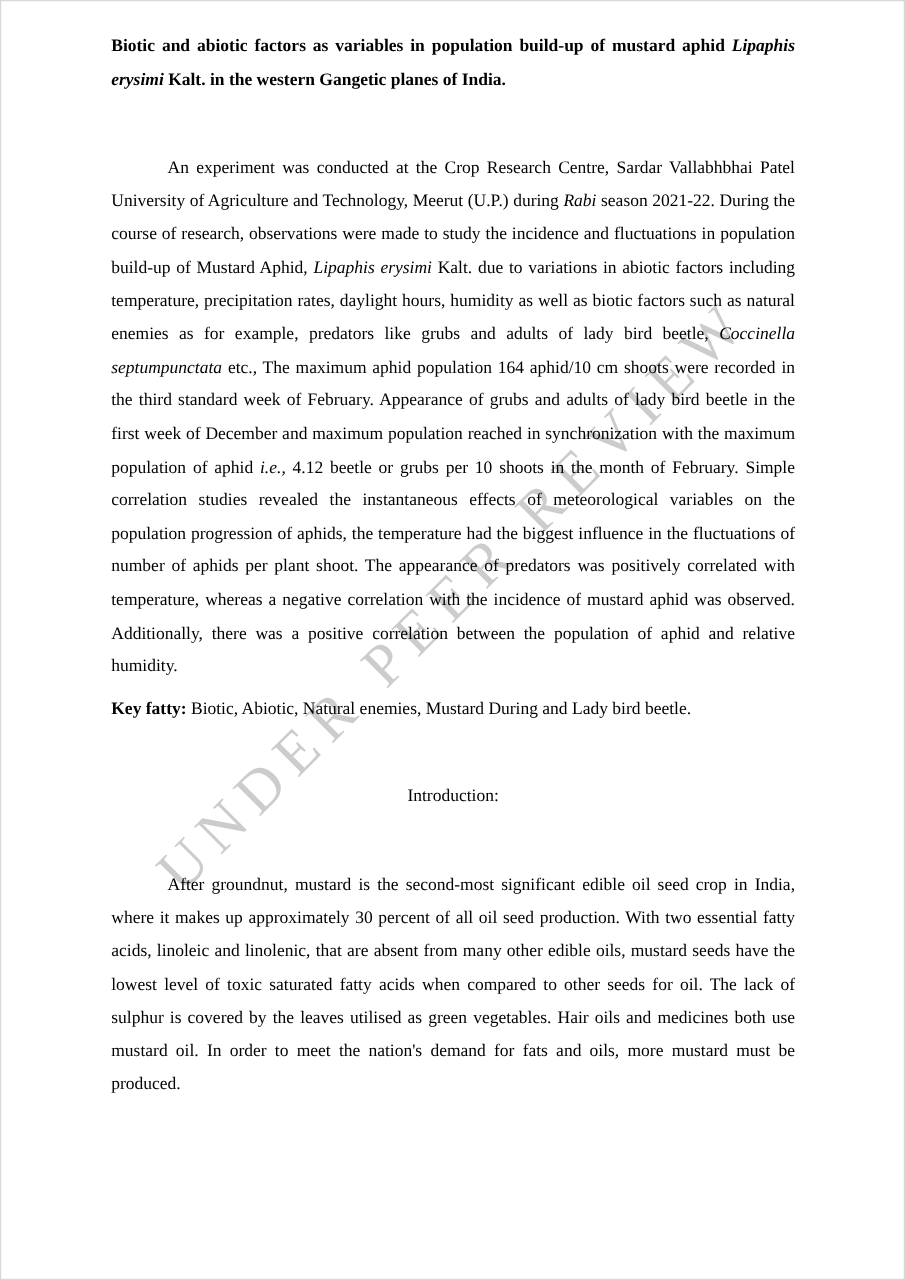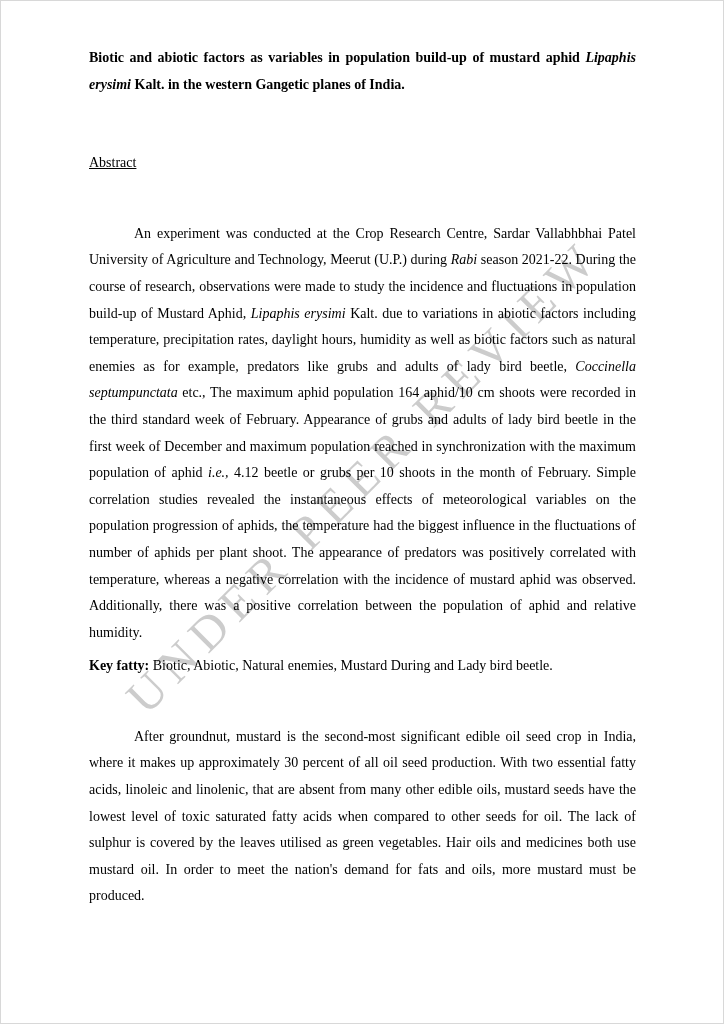--- a/index.html
+++ b/index.html
@@ -14,21 +14,21 @@
     background: #ffffff;
     box-sizing: border-box;
     border: 1px solid #d8d8d8;
     overflow: hidden;
     font-family: "Liberation Serif", "DejaVu Serif", serif;
     color: #000000;
   }
   .content {
     position: relative;
     z-index: 2;
-    padding: 44px 87px 0 88px;
+    padding: 24px 87px 0 88px;
     font-size: 14px;
     line-height: 26.6px;
   }
   .watermark {
     position: absolute;
     z-index: 1;
     top: 475px;
     left: 362px;
     transform: translate(-50%, -50%) rotate(-45deg);
     font-family: "Liberation Serif", "DejaVu Serif", serif;
@@ -73,23 +73,23 @@
 <body>
 
 <div class="page">
 
   <div class="watermark">UNDER PEER REVIEW</div>
 
   <div class="content">
 
     <h1 class="title"><span class="seg-bold">Biotic and abiotic factors as variables in population build-up of mustard aphid </span><span class="seg-bold seg-italic">Lipaphis erysimi</span><span class="seg-bold"> Kalt. in the western Gangetic planes of India</span><span>.</span></h1>
 
-    <div class="abstract-heading">Abstract</div>
 
     <p class="para indent"><span>An experiment was conducted at the Crop Research Centre, Sardar Vallabhbhai Patel University of Agriculture and Technology, Meerut (U.P.) during </span><span class="seg-italic">Rabi</span><span> season 2021-22. During the course of research, observations were made to study the incidence and fluctuations in population build-up of Mustard Aphid, </span><span class="seg-italic">Lipaphis erysimi</span><span> Kalt. due to variations in abiotic factors including temperature, precipitation rates, daylight hours, humidity as well as biotic factors such as natural enemies as for example, predators like grubs and adults of lady bird beetle, </span><span class="seg-italic">Coccinella septumpunctata</span><span> etc., The maximum aphid population 164 aphid/10 cm shoots were recorded in the third standard week of February. Appearance of grubs and adults of lady bird beetle in the first week of December and maximum population reached in synchronization with the maximum population of aphid </span><span class="seg-italic">i.e.,</span><span> 4.12 beetle or grubs per 10 shoots in the month of February. Simple correlation studies revealed the instantaneous effects of meteorological variables on the population progression of aphids, the temperature had the biggest influence in the fluctuations of number of aphids per plant shoot. The appearance of predators was positively correlated with temperature, whereas a negative correlation with the incidence of mustard aphid was observed. Additionally, there was a positive correlation between the population of aphid and relative humidity.</span></p>
 
     <p class="keywords"><span class="seg-bold">Key fatty:</span><span> Biotic, Abiotic, Natural enemies, Mustard During and Lady bird beetle.</span></p>
 
+    <div class="intro-heading">Introduction:</div>
 
     <p class="para indent">After groundnut, mustard is the second-most significant edible oil seed crop in India, where it makes up approximately 30 percent of all oil seed production. With two essential fatty acids, linoleic and linolenic, that are absent from many other edible oils, mustard seeds have the lowest level of toxic saturated fatty acids when compared to other seeds for oil. The lack of sulphur is covered by the leaves utilised as green vegetables. Hair oils and medicines both use mustard oil. In order to meet the nation's demand for fats and oils, more mustard must be produced.</p>
 
   </div>
 </div>
 
 </body></html>

